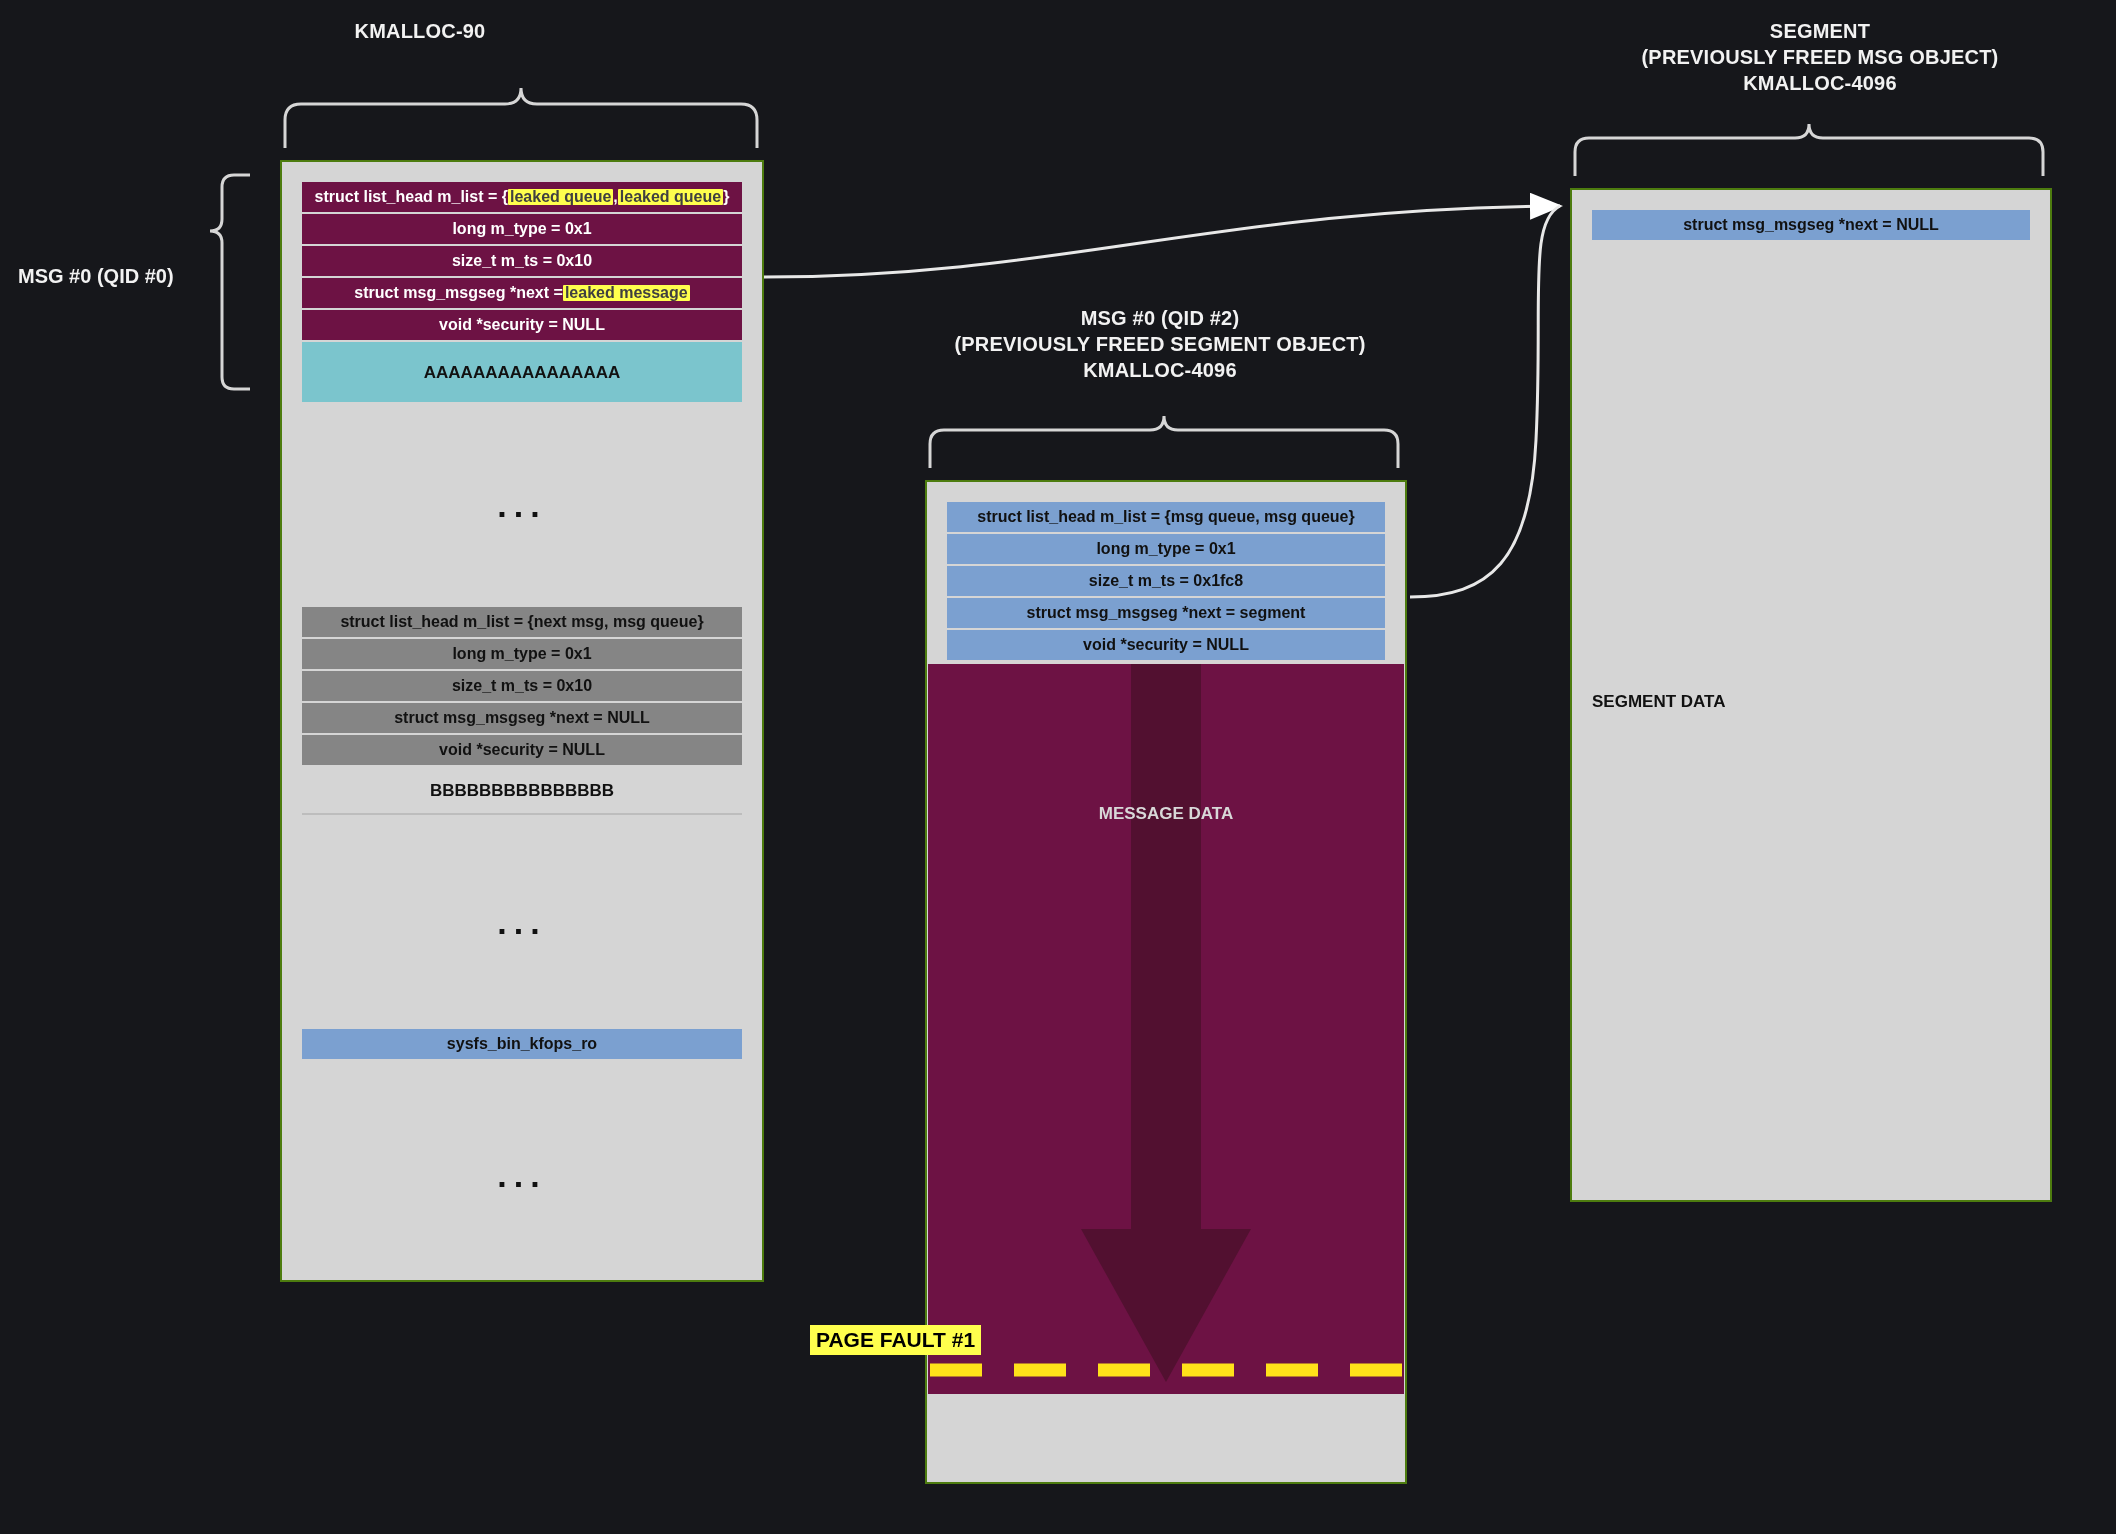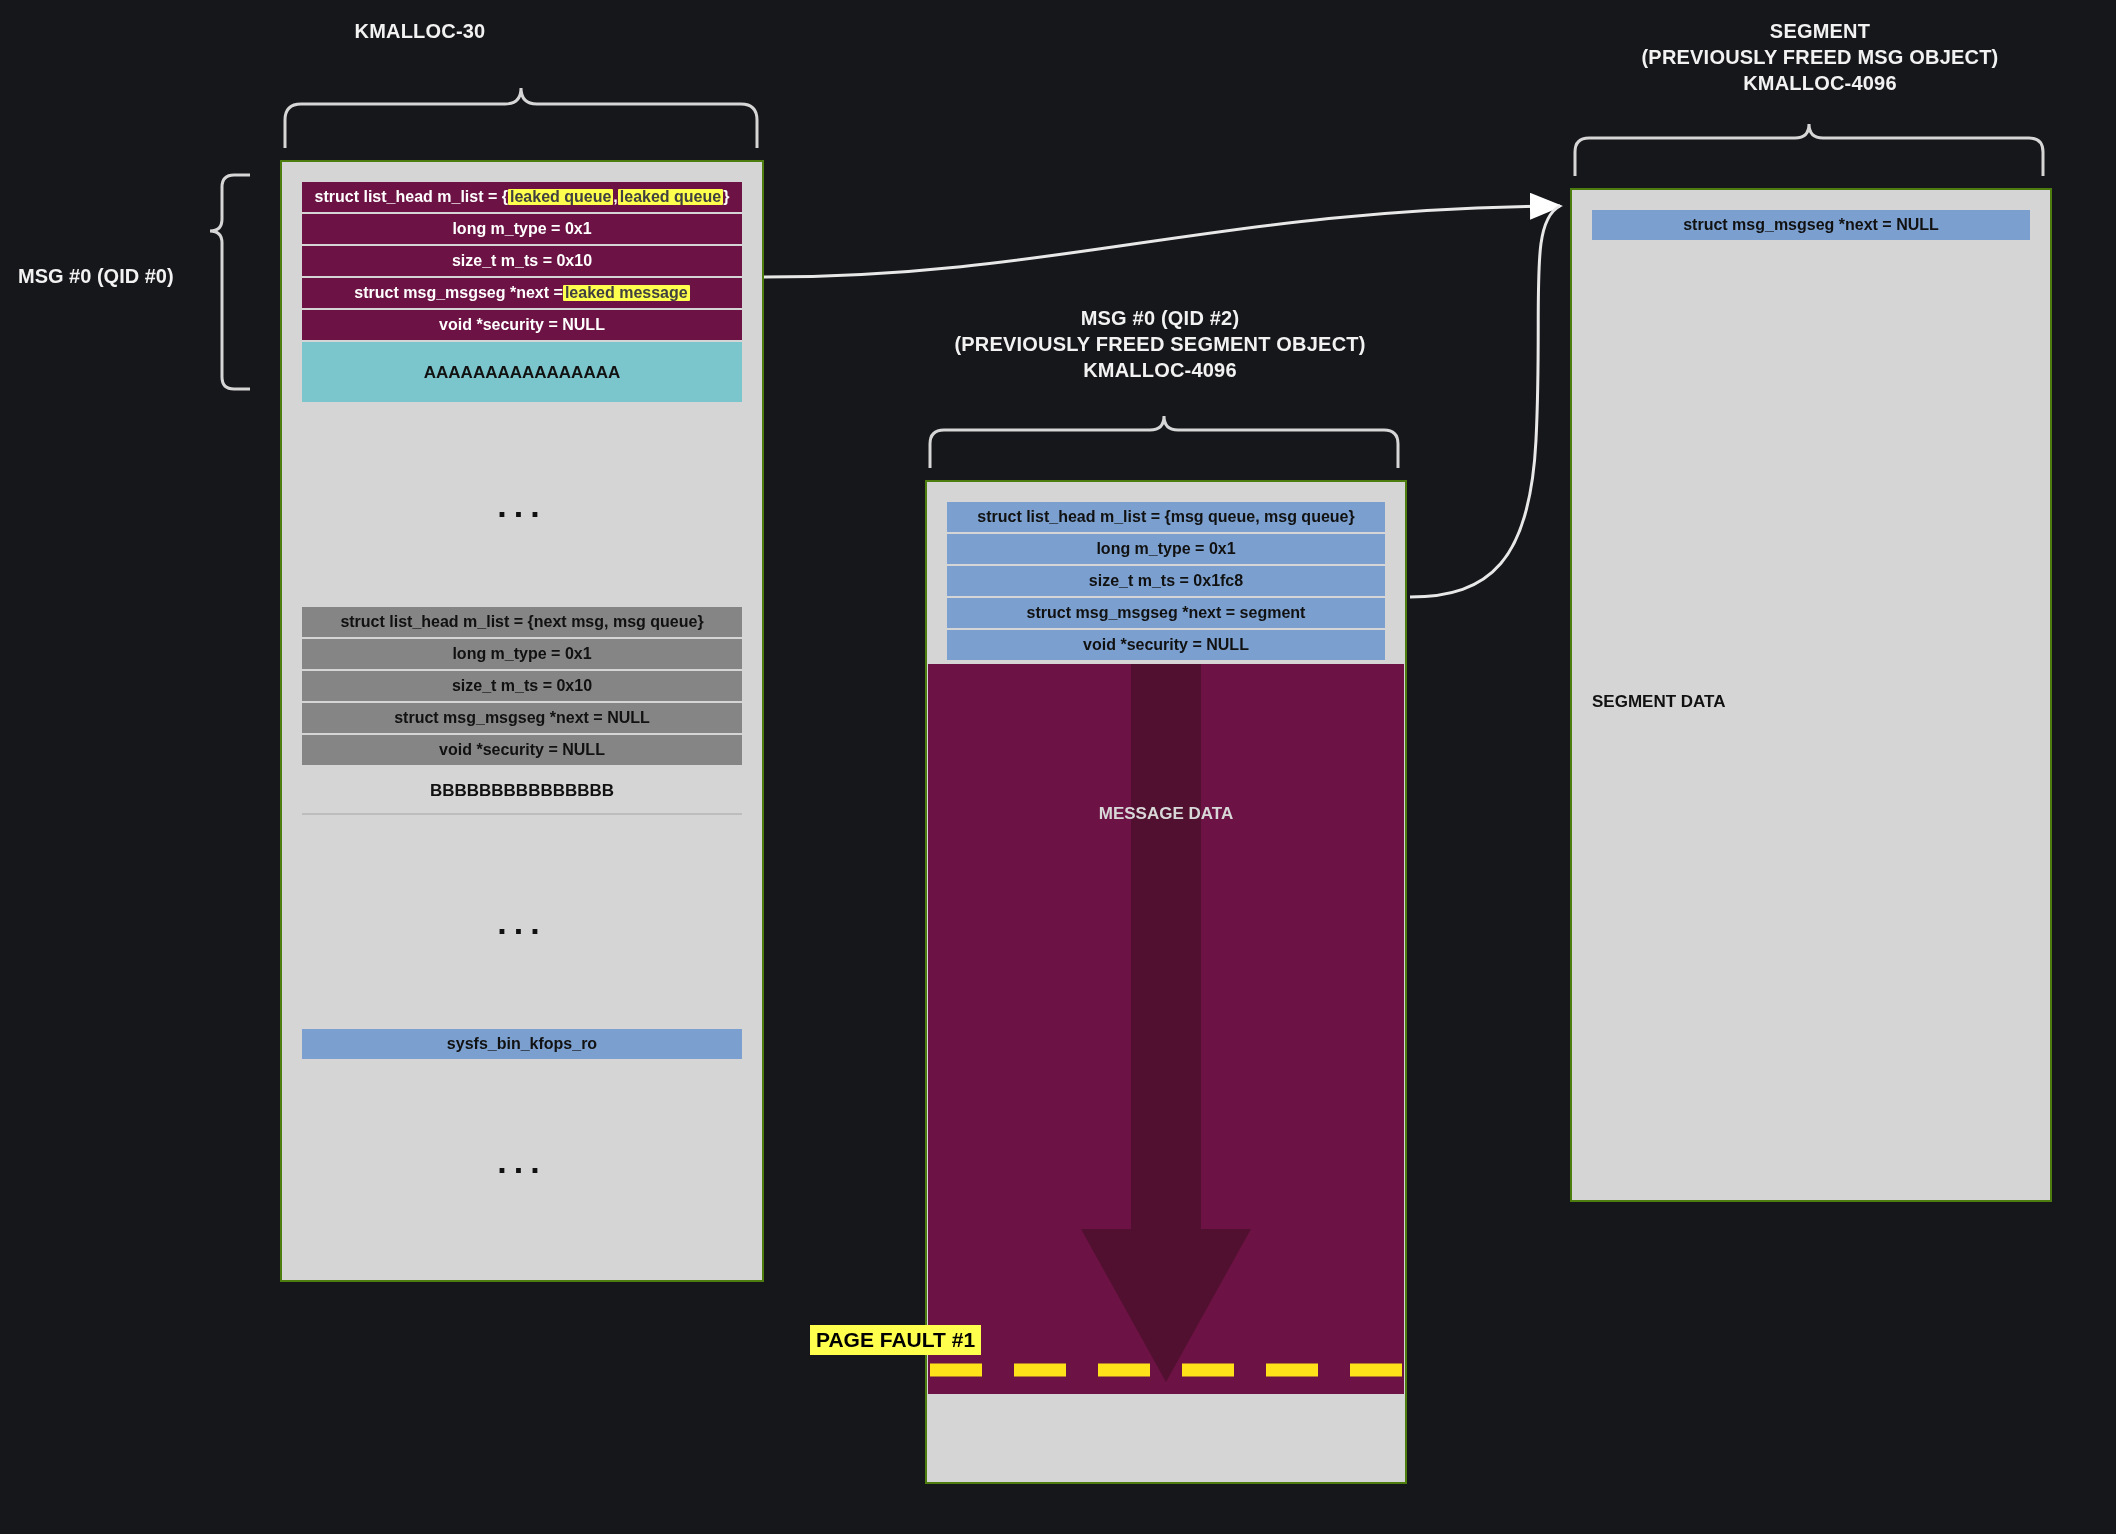--- a/index.html
+++ b/index.html
@@ -137,21 +137,21 @@
     height: 1534px;
     pointer-events: none;
     z-index: 5;
   }
 </style>
 </head>
 <body>
 
 <div class="stage">
 
-  <div class="col-title" style="left:300px; top:18px; width:240px;">KMALLOC-30</div>
+  <div class="col-title" style="left:300px; top:18px; width:240px;">KMALLOC-90</div>
 
   <div class="side-label" style="left:18px; top:265px;">MSG #0 (QID #0)</div>
 
   <div class="membox" style="left:280px; top:160px; width:484px; height:1122px;">
 
     <div class="row maroon h30">
       <span>struct list_head m_list = {</span>
         <span class="hl">leaked queue</span>
         <span>, </span>
         <span class="hl">leaked queue</span>
@@ -172,21 +172,21 @@
     <div class="row gray h30">struct list_head m_list = {next msg, msg queue}</div>
     <div class="row gray h30">long m_type = 0x1</div>
     <div class="row gray h30">size_t m_ts = 0x10</div>
     <div class="row gray h30">struct msg_msgseg *next = NULL</div>
     <div class="row gray h30">void *security = NULL</div>
 
     <div class="row light" style="height:46px; font-size:17px;">BBBBBBBBBBBBBBB</div>
 
     <div class="ellipsis" style="height:214px; border-top:2px solid #bdbdbd;">...</div>
 
-    <div class="row blue h30" style="margin-bottom:2px;">sysfs_bin_kfops_ro</div>
+    <div class="row blue h30" style="margin-bottom:16px;">sysfs_bin_kfops_ro</div>
 
     <div class="ellipsis" style="height:201px;">...</div>
   </div>
 
   <div class="col-title" style="left:925px; top:305px; width:470px;">MSG #0 (QID #2)
 (PREVIOUSLY FREED SEGMENT OBJECT)
 KMALLOC-4096</div>
 
   <div class="membox" style="left:925px; top:480px; width:482px; height:1004px;">
     <div class="row blue h30">struct list_head m_list = {msg queue, msg queue}</div>

